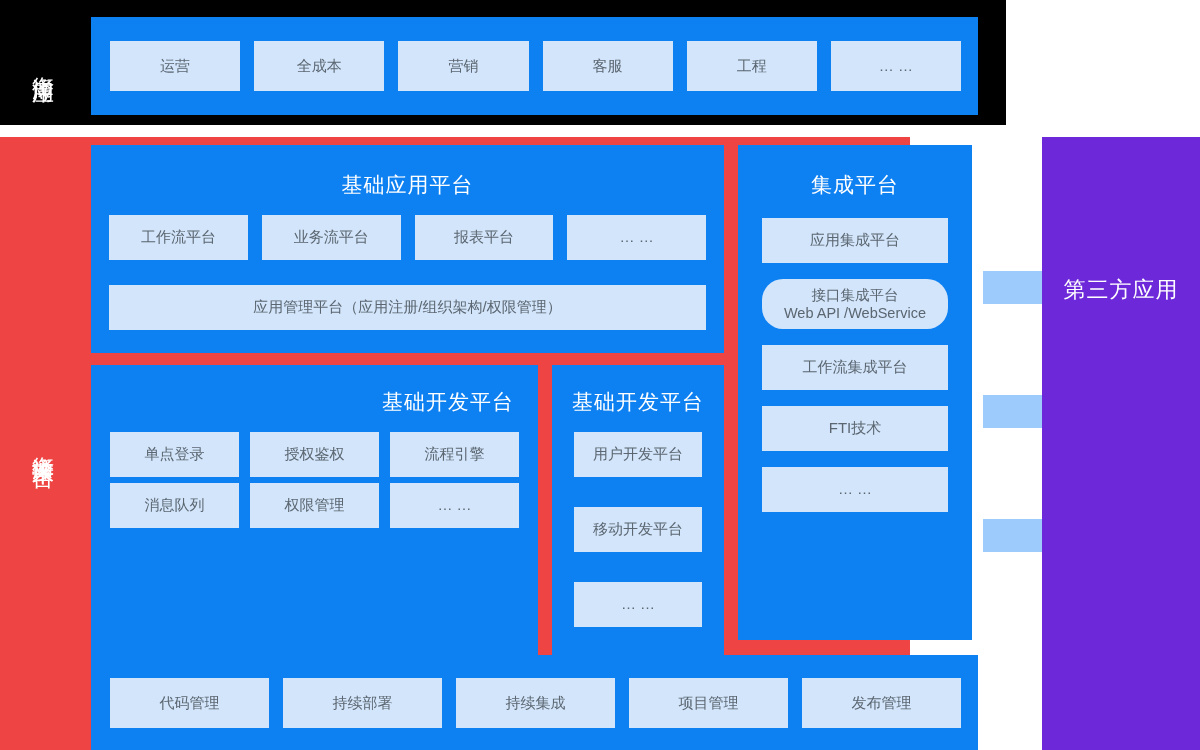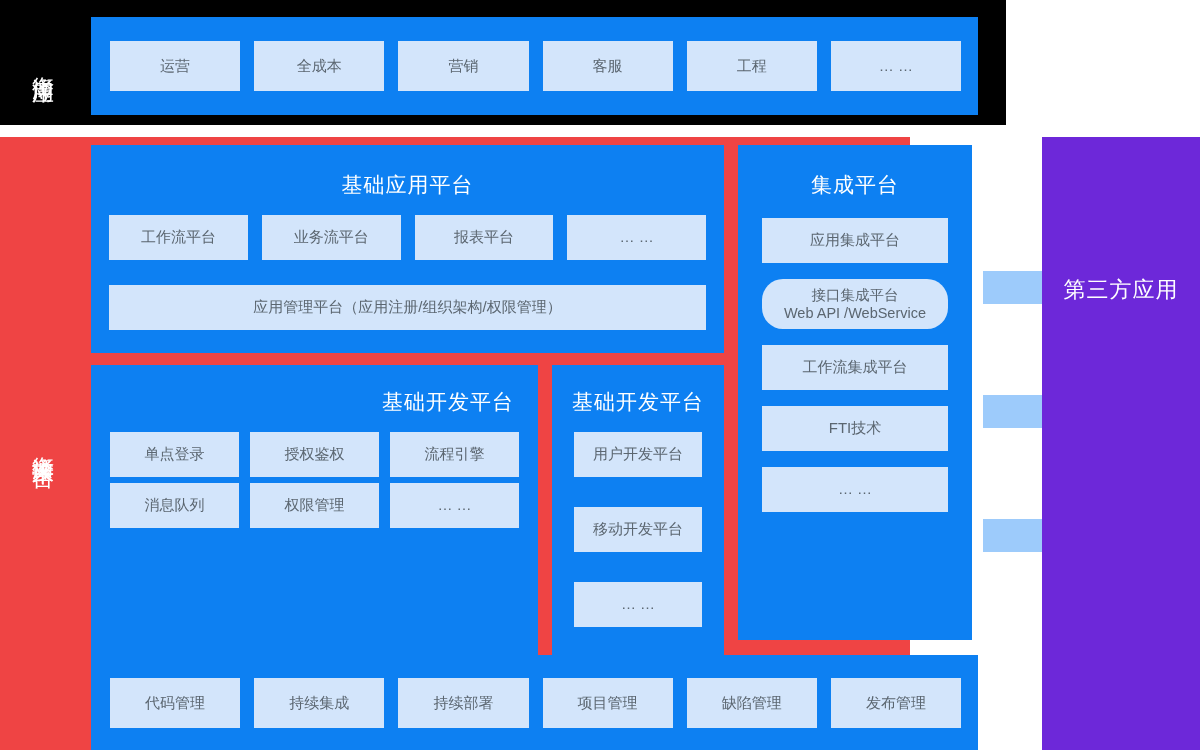--- a/index.html
+++ b/index.html
@@ -266,24 +266,23 @@
     <div id="dev2-list">
         <div class="tile">用户开发平台</div>
         <div class="tile">移动开发平台</div>
         <div class="tile">… …</div>
       </div>
   </div>
 
   <div id="p-devops">
     <div id="devops-row">
         <div class="tile">代码管理</div>
+        <div class="tile">持续部署</div>
         <div class="tile">持续集成</div>
-        <div class="tile">持续部署</div>
         <div class="tile">项目管理</div>
-        <div class="tile">缺陷管理</div>
         <div class="tile">发布管理</div>
       </div>
   </div>
 </div>
 
 <div class="connector" id="connector-1"></div>
 <div class="connector" id="connector-2"></div>
 <div class="connector" id="connector-3"></div>
 
 <div id="band-third">

